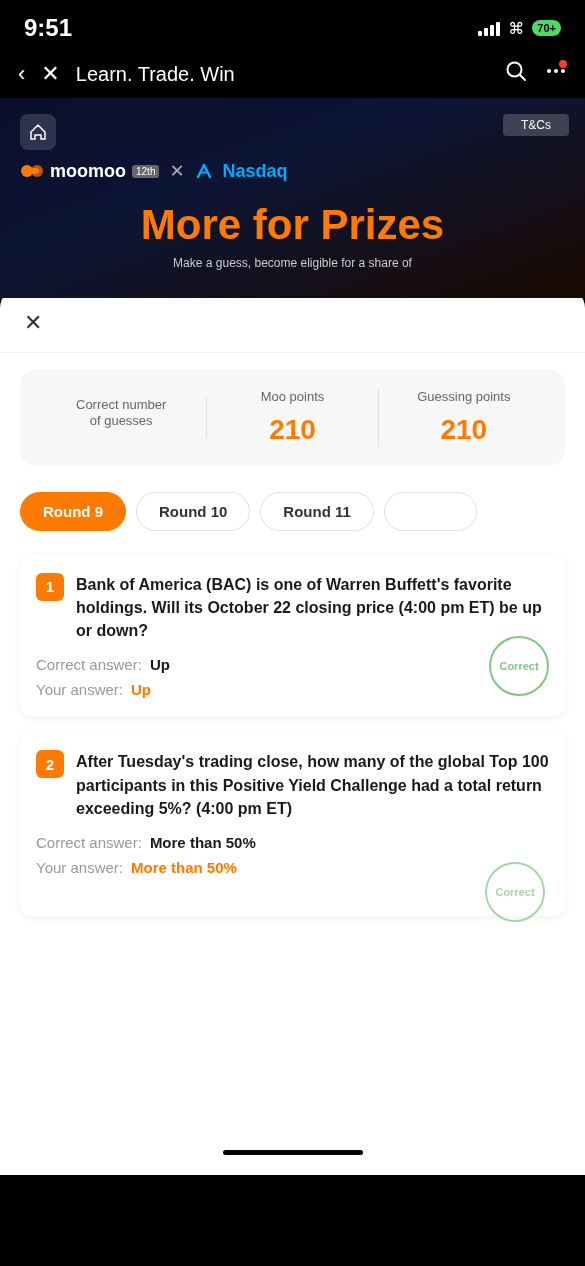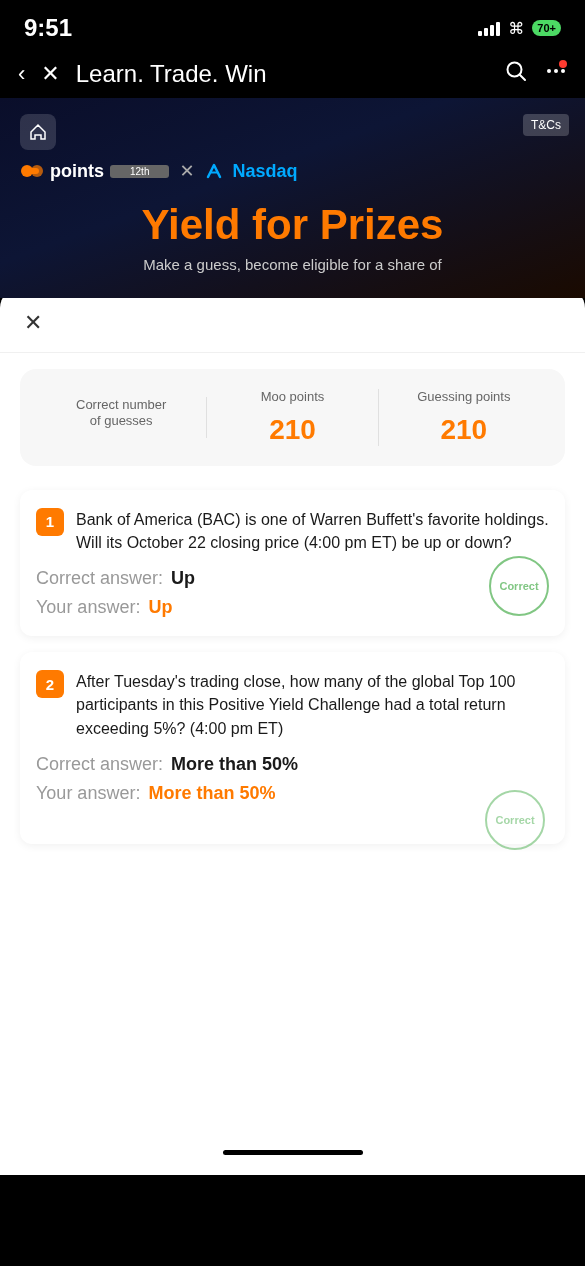--- a/index.html
+++ b/index.html
@@ -50,21 +50,21 @@
       color: #fff;
       gap: 16px;
     }
     .nav-icon {
       font-size: 22px;
       color: #fff;
       cursor: pointer;
     }
     .nav-title {
       flex: 1;
-      font-size: 24px;
+      font-size: 20px;
       font-weight: 500;
       color: #fff;
     }
     .nav-right {
       display: flex;
       align-items: center;
       gap: 18px;
     }
     .nav-right-icon {
       font-size: 22px;
@@ -113,21 +113,21 @@
     }
     .moomoo-text {
       color: #fff;
       font-size: 18px;
       font-weight: 700;
     }
     .moomoo-badge {
       background: #666;
       color: #fff;
       font-size: 10px;
-      padding: 1px 20px;
+      padding: 1px 4px;
       border-radius: 3px;
     }
     .banner-x {
       color: #aaa;
       font-size: 18px;
     }
     .nasdaq-logo {
       display: flex;
       align-items: center;
       gap: 10px;
@@ -135,36 +135,36 @@
       font-size: 18px;
       font-weight: 700;
     }
     .tc-button {
       position: absolute;
       top: 16px;
       right: 16px;
       background: rgba(255,255,255,0.2);
       color: #fff;
       font-size: 12px;
-      padding: 4px 8px;
+      padding: 4px 18px;
       border-radius: 4px;
     }
     .banner-headline {
       font-size: 42px;
       font-weight: 900;
       color: #e0e0e0;
       line-height: 1.1;
       margin-bottom: 8px;
     }
     .banner-headline span {
       color: #ff7a00;
     }
     .banner-subtext {
       color: #ccc;
-      font-size: 15px;
+      font-size: 12px;
       text-align: center;
     }
     .banner-amount {
       color: #ff7a00;
       font-weight: 700;
       font-size: 16px;
       text-align: center;
     }
 
     
@@ -274,30 +274,30 @@
       border-radius: 6px;
       display: flex;
       align-items: center;
       justify-content: center;
       font-size: 15px;
       font-weight: 700;
       flex-shrink: 0;
     }
     .question-text {
       font-size: 16px;
-      font-weight: 400;
+      font-weight: 700;
       color: #1a1a1a;
       line-height: 1.45;
     }
     .answer-row {
       display: flex;
       align-items: center;
       gap: 8px;
       margin-top: 8px;
-      font-size: 18px;
+      font-size: 15px;
     }
     .answer-label {
       color: #999;
     }
     .answer-correct {
       color: #1a1a1a;
       font-weight: 600;
     }
     .answer-yours {
       color: #ff7a00;
@@ -389,36 +389,36 @@
       <path d="M2 9L9 2L16 9V16H12V12H6V16H2V9Z" stroke="white" stroke-width="1.5" fill="none"></path>
     </svg>
   </div>
   <div class="banner-logos">
     <div class="moomoo-logo">
       <svg width="24" height="20" viewBox="0 0 24 20" fill="none">
         <circle cx="7" cy="10" r="6" fill="#ff7a00"></circle>
         <circle cx="17" cy="10" r="6" fill="#ff7a00" opacity="0.7"></circle>
         <rect x="5" y="7" width="14" height="6" rx="3" fill="#ff7a00"></rect>
       </svg>
-      <span class="moomoo-text">points</span>
+      <span class="moomoo-text">moomoo</span>
       <span class="moomoo-badge">12th</span>
     </div>
     <span class="banner-x">✕</span>
     <div class="nasdaq-logo">
       <svg width="18" height="18" viewBox="0 0 18 18" fill="none">
         <path d="M3 15L9 3L15 15" stroke="#00aaff" stroke-width="2.5" stroke-linecap="round" stroke-linejoin="round"></path>
         <path d="M6 10.5H12" stroke="#00aaff" stroke-width="2" stroke-linecap="round"></path>
       </svg>
       <span>Nasdaq</span>
     </div>
   </div>
   <span class="tc-button">T&amp;Cs</span>
   <div style="text-align:center; padding: 10px 10px 0;">
     <div class="banner-headline">
-      <span>Yield for </span><span style="color:#ff7a00;">Prizes</span>
+      <span>More for </span><span style="color:#ff7a00;">Prizes</span>
     </div>
     <div class="banner-subtext">Make a guess, become eligible for a share of</div>
   </div>
 </div>
 
 <div class="records-panel">
   <div class="records-header">
     <span class="records-close">✕</span>
   </div>
 
@@ -429,20 +429,34 @@
     <div class="stat-item">
       <div class="stat-label">Moo points</div>
       <div class="stat-value">210</div>
     </div>
     <div class="stat-item">
       <div class="stat-label">Guessing points</div>
       <div class="stat-value">210</div>
     </div>
   </div>
 
+  <div class="round-tabs">
+    <div class="round-tab active">
+      <span>Round 9</span>
+    </div>
+    <div class="round-tab">
+      <span>Round 10</span>
+    </div>
+    <div class="round-tab">
+      <span>Round 11</span>
+    </div>
+    <div class="round-tab" style="min-width:60px; overflow:hidden; color:transparent;">
+      <span>Round</span>
+    </div>
+  </div>
 
   <div class="questions-list">
 
     <div class="question-card">
       <div class="question-header">
         <div class="question-number">1</div>
         <div class="question-text">Bank of America (BAC) is one of Warren Buffett's favorite holdings. Will its October 22 closing price (4:00 pm ET) be up or down?</div>
       </div>
       <div class="answer-row">
         <span class="answer-label">Correct answer:</span>

